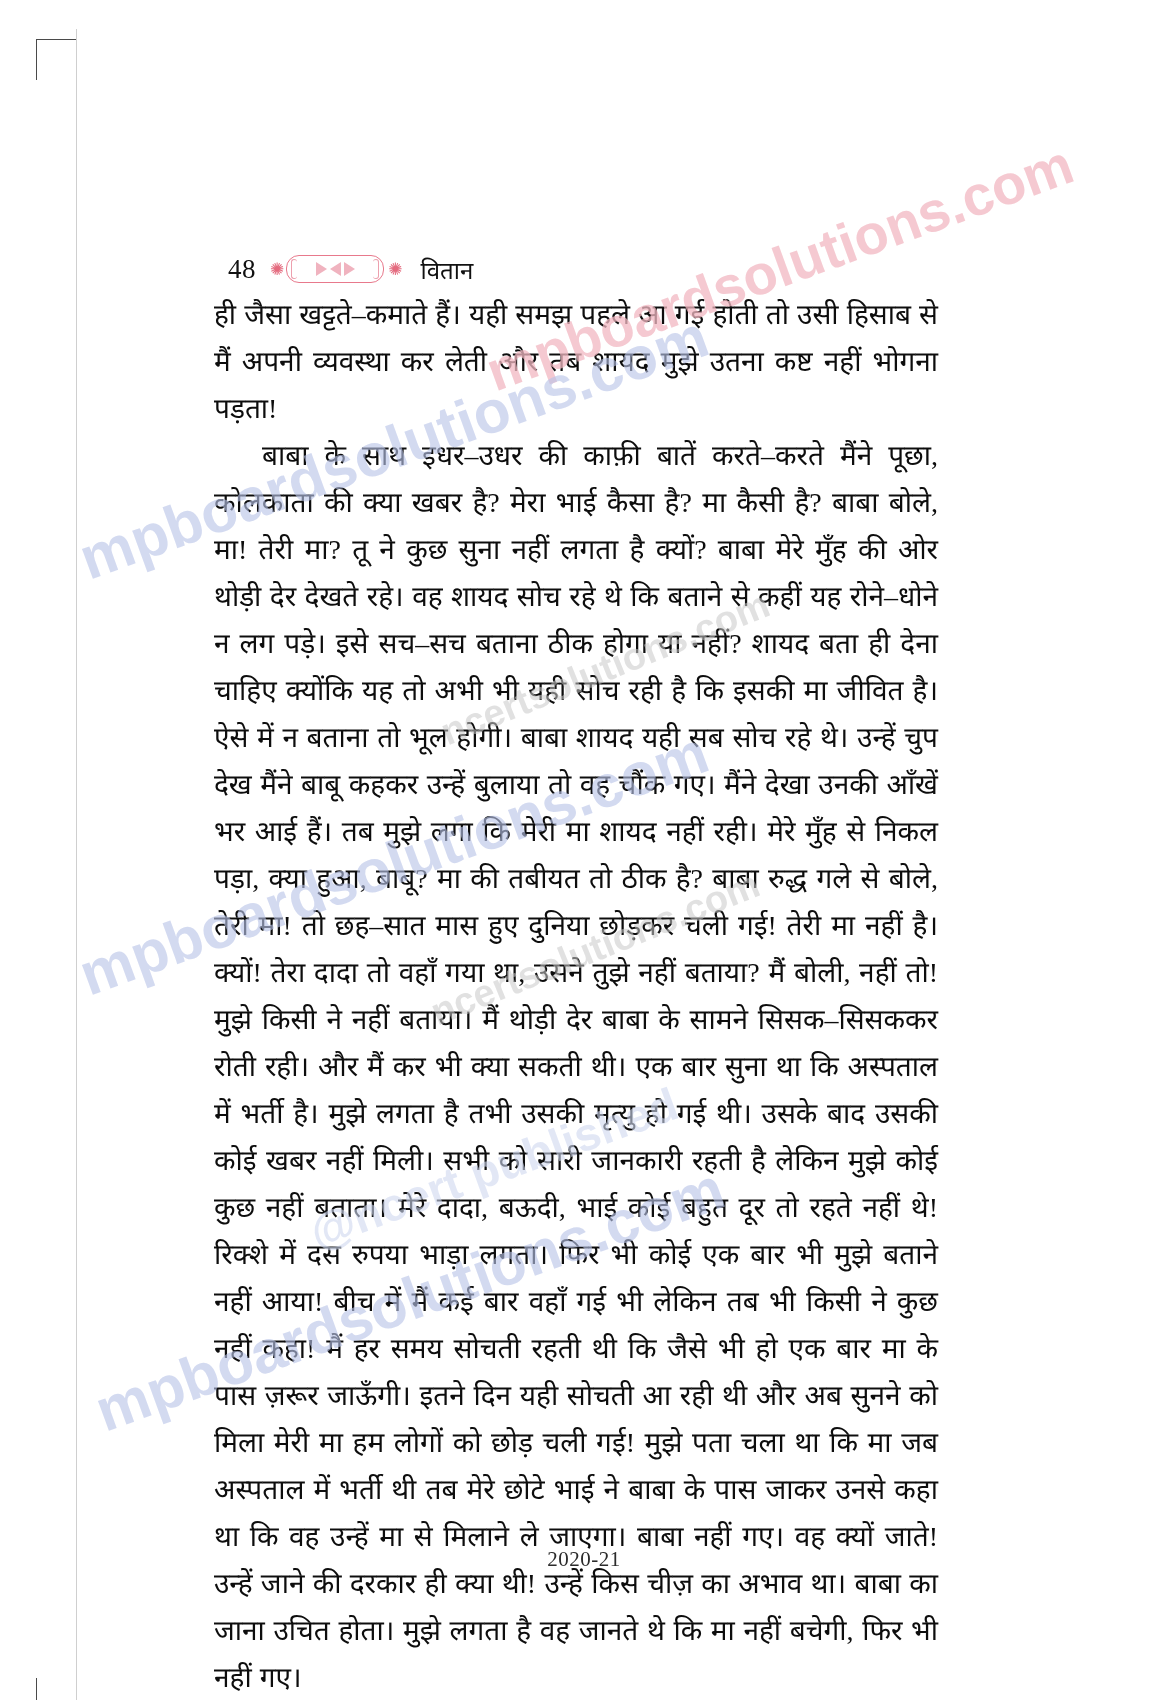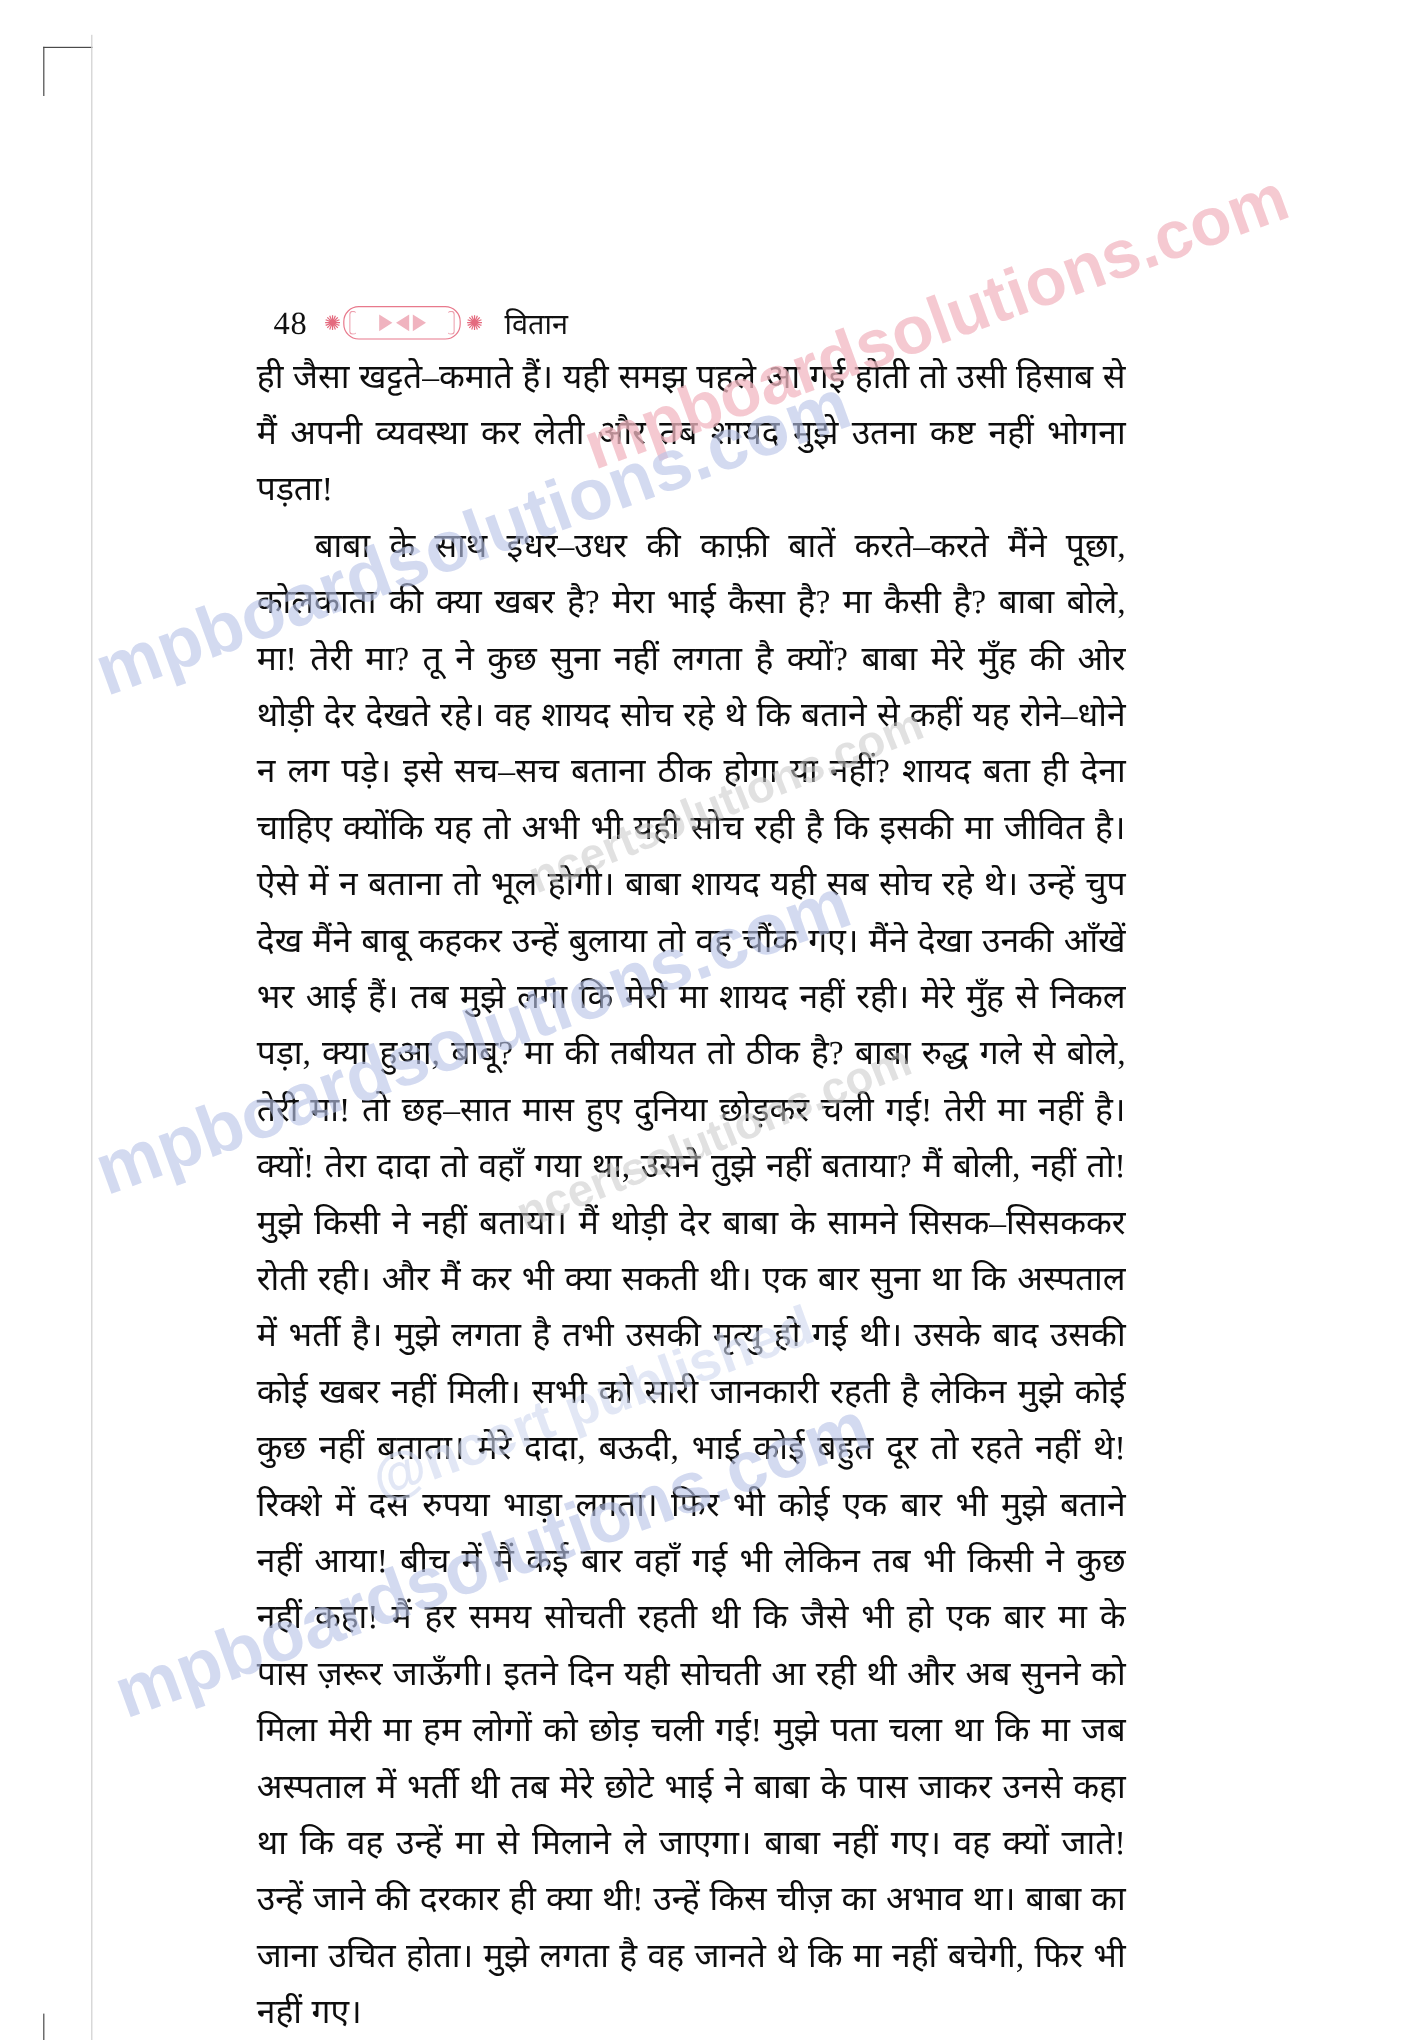--- a/index.html
+++ b/index.html
@@ -100,21 +100,21 @@
     height: 0;
     border-top: 7px solid transparent;
     border-bottom: 7px solid transparent;
     border-left: 11px solid #f0b3bf;
   }
   .orn-tri.rev {
     border-left: none;
     border-right: 11px solid #f0b3bf;
   }
   .chapter-name {
-    font-family: Liberation Mono, monospace;
+    font-family: Liberation Sans, sans-serif;
     font-size: 24px;
     color: #111;
     margin-left: 6px;
   }
 
   
   .body-text {
     position: absolute;
     top: 262px;
     left: 214px;
@@ -229,20 +229,21 @@
       <span class="orn-burst">✺</span>
     </span>
     <span class="chapter-name">वितान</span>
   </div>
 
   <div class="body-text">
     <p>ही जैसा खट्टते–कमाते हैं। यही समझ पहले आ गई होती तो उसी हिसाब से मैं अपनी व्यवस्था कर लेती और तब शायद मुझे उतना कष्ट नहीं भोगना पड़ता!</p>
     <p class="indent">बाबा के साथ इधर–उधर की काफ़ी बातें करते–करते मैंने पूछा, कोलकाता की क्या खबर है? मेरा भाई कैसा है? मा कैसी है? बाबा बोले, मा! तेरी मा? तू ने कुछ सुना नहीं लगता है क्यों? बाबा मेरे मुँह की ओर थोड़ी देर देखते रहे। वह शायद सोच रहे थे कि बताने से कहीं यह रोने–धोने न लग पड़े। इसे सच–सच बताना ठीक होगा या नहीं? शायद बता ही देना चाहिए क्योंकि यह तो अभी भी यही सोच रही है कि इसकी मा जीवित है। ऐसे में न बताना तो भूल होगी। बाबा शायद यही सब सोच रहे थे। उन्हें चुप देख मैंने बाबू कहकर उन्हें बुलाया तो वह चौंक गए। मैंने देखा उनकी आँखें भर आई हैं। तब मुझे लगा कि मेरी मा शायद नहीं रही। मेरे मुँह से निकल पड़ा, क्या हुआ, बाबू? मा की तबीयत तो ठीक है? बाबा रुद्ध गले से बोले, तेरी मा! तो छह–सात मास हुए दुनिया छोड़कर चली गई! तेरी मा नहीं है। क्यों! तेरा दादा तो वहाँ गया था, उसने तुझे नहीं बताया? मैं बोली, नहीं तो! मुझे किसी ने नहीं बताया। मैं थोड़ी देर बाबा के सामने सिसक–सिसककर रोती रही। और मैं कर भी क्या सकती थी। एक बार सुना था कि अस्पताल में भर्ती है। मुझे लगता है तभी उसकी मृत्यु हो गई थी। उसके बाद उसकी कोई खबर नहीं मिली। सभी को सारी जानकारी रहती है लेकिन मुझे कोई कुछ नहीं बताता। मेरे दादा, बऊदी, भाई कोई बहुत दूर तो रहते नहीं थे! रिक्शे में दस रुपया भाड़ा लगता। फिर भी कोई एक बार भी मुझे बताने नहीं आया! बीच में मैं कई बार वहाँ गई भी लेकिन तब भी किसी ने कुछ नहीं कहा! मैं हर समय सोचती रहती थी कि जैसे भी हो एक बार मा के पास ज़रूर जाऊँगी। इतने दिन यही सोचती आ रही थी और अब सुनने को मिला मेरी मा हम लोगों को छोड़ चली गई! मुझे पता चला था कि मा जब अस्पताल में भर्ती थी तब मेरे छोटे भाई ने बाबा के पास जाकर उनसे कहा था कि वह उन्हें मा से मिलाने ले जाएगा। बाबा नहीं गए। वह क्यों जाते! उन्हें जाने की दरकार ही क्या थी! उन्हें किस चीज़ का अभाव था। बाबा का जाना उचित होता। मुझे लगता है वह जानते थे कि मा नहीं बचेगी, फिर भी नहीं गए।</p>
   </div>
 
+  <div class="footer">2020-21</div>
 
   <div class="wm wm-1">mpboardsolutions.com</div>
   <div class="wm wm-2">mpboardsolutions.com</div>
   <div class="wm wm-3">mpboardsolutions.com</div>
   <div class="wm wm-4">mpboardsolutions.com</div>
   <div class="wm wm-5">ncertsolutions.com</div>
   <div class="wm wm-6">ncertsolutions.com</div>
   <div class="wm wm-7">@ncert published</div>
 
 </div>

